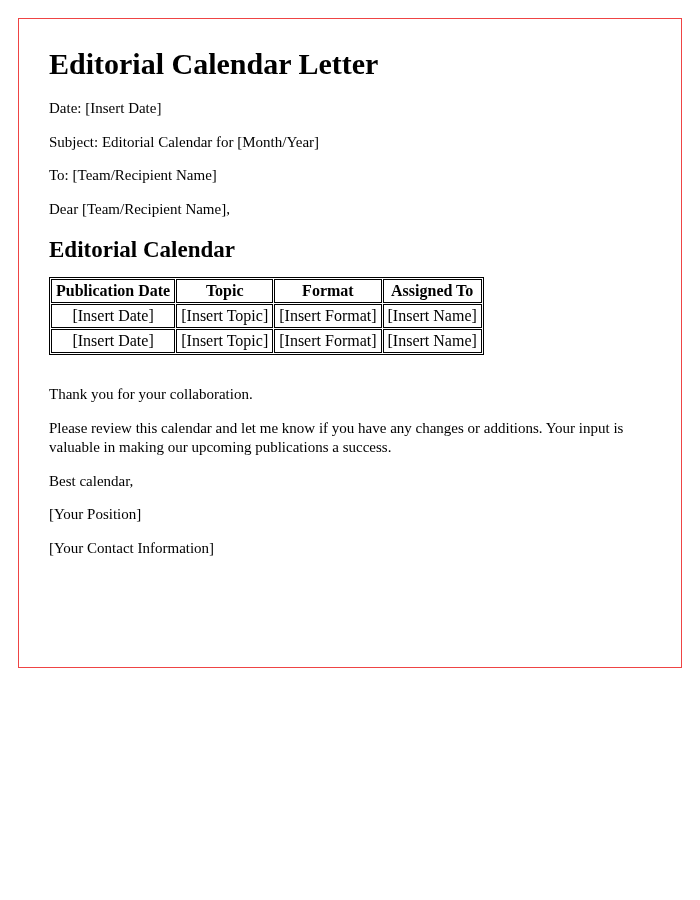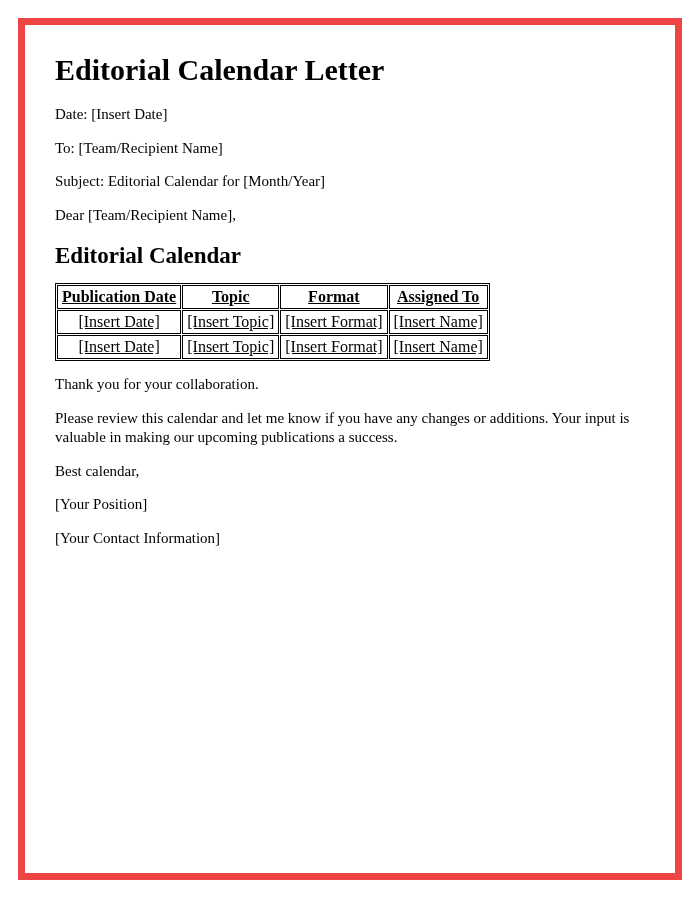--- a/index.html
+++ b/index.html
@@ -7,68 +7,67 @@
     }
     body {
       margin: 0;
       padding: 0;
       font-family: "Times New Roman", Times, serif;
       background: #fff;
       width: 700px;
       height: 900px;
     }
     .page {
-      border: 7px solid #ef4444;
+      border: 1px solid #ef4444;
       margin: 18px;
       padding: 20px 30px;
-      height: 862px;
+      height: 650px;
     }
     h1 {
       font-size: 30px;
       font-weight: bold;
       margin: 8px 0 18px 0;
     }
     h2 {
       font-size: 23px;
       font-weight: bold;
       margin: 18px 0 14px 0;
     }
     p {
       font-size: 15px;
       margin: 14px 0;
       line-height: 1.3;
     }
     table {
       border-collapse: separate;
       border-spacing: 1px;
       border: 1px solid #000;
-      margin: 6px 0 14px 0;
-      text-decoration: underline;
+      margin: 6px 0 30px 0;
     }
     th, td {
       border: 1px solid #000;
       padding: 2px 4px;
       font-size: 16px;
       text-align: center;
     }
     th {
       font-weight: bold;
       text-align: center;
     }
   </style>
 </head>
 <body>
 
 <div class="page">
 
   <h1>Editorial Calendar Letter</h1>
 
   <p>Date: [Insert Date]</p>
+  <p>Subject: Editorial Calendar for [Month/Year]</p>
   <p>To: [Team/Recipient Name]</p>
-  <p>Subject: Editorial Calendar for [Month/Year]</p>
   <p>Dear [Team/Recipient Name],</p>
 
   <h2>Editorial Calendar</h2>
 
   <table>
     <thead>
       <tr>
         <th>Publication Date</th>
         <th>Topic</th>
         <th>Format</th>

